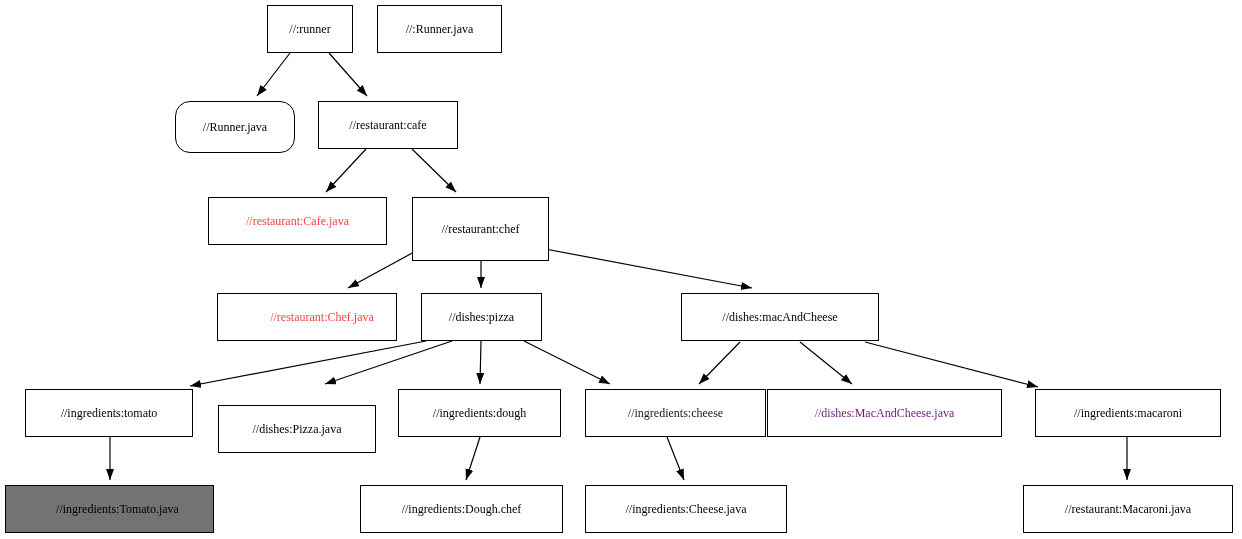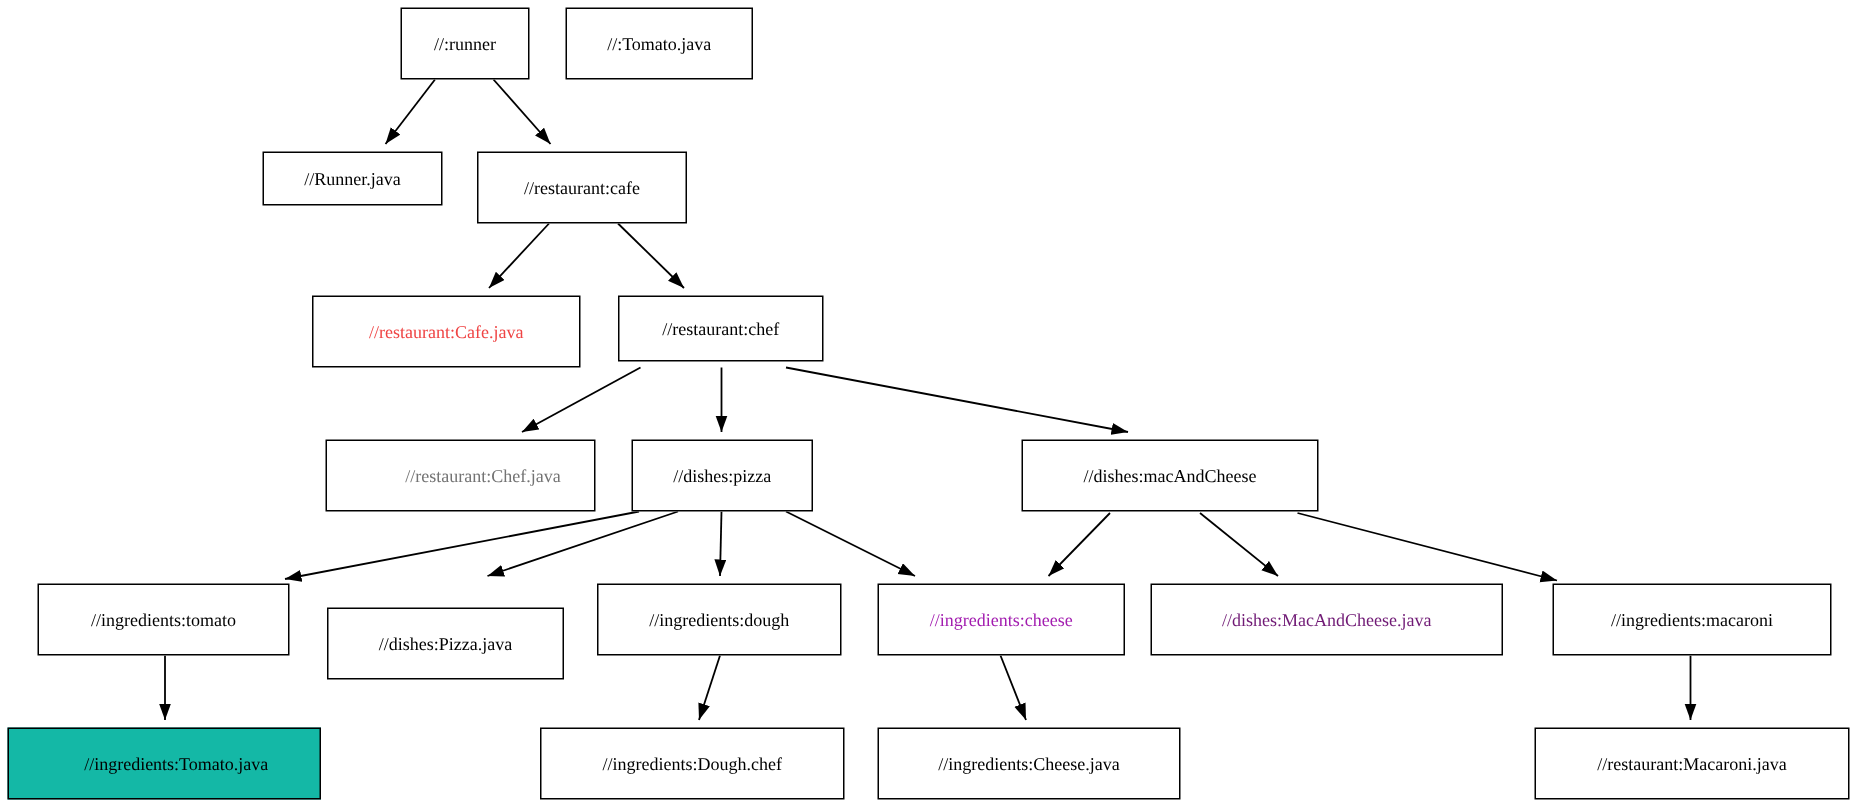--- a/index.html
+++ b/index.html
@@ -68,32 +68,32 @@
         <line x1="800" y1="342" x2="852" y2="384" class="edge-line" marker-end="url(#arrowhead)" style="stroke: rgb(0, 0, 0);"></line>
         <line x1="865" y1="342" x2="1038" y2="387" class="edge-line" marker-end="url(#arrowhead)" style="stroke: rgb(0, 0, 0);"></line>
         <line x1="110" y1="437" x2="110" y2="480" class="edge-line" marker-end="url(#arrowhead)" style="stroke: rgb(0, 0, 0);"></line>
         <line x1="480" y1="437" x2="466" y2="480" class="edge-line" marker-end="url(#arrowhead)" style="stroke: rgb(0, 0, 0);"></line>
         <line x1="667" y1="437" x2="684" y2="480" class="edge-line" marker-end="url(#arrowhead)" style="stroke: rgb(0, 0, 0);"></line>
         <line x1="1127" y1="437" x2="1127" y2="480" class="edge-line" marker-end="url(#arrowhead)" style="stroke: rgb(0, 0, 0);"></line>
       </g>
   </svg>
   <div id="nodes-layer">
       <div class="graph-node" style="left: 267px; top: 5px; width: 86px; height: 48px; background: rgb(255, 255, 255); border-color: rgb(0, 0, 0); color: rgb(0, 0, 0);">//:runner</div>
-      <div class="graph-node" style="left: 377px; top: 5px; width: 125px; height: 48px; background: rgb(255, 255, 255); border-color: rgb(0, 0, 0); color: rgb(0, 0, 0);">//:Tomato.java</div>
-      <div class="graph-node" style="left: 175px; top: 101px; width: 120px; height: 36px; background: rgb(255, 255, 255); border-color: rgb(0, 0, 0); color: rgb(0, 0, 0);">//Runner.java</div>
+      <div class="graph-node" style="left: 377px; top: 5px; width: 125px; height: 48px; background: rgb(255, 255, 255); border-color: rgb(0, 0, 0); color: rgb(0, 0, 0);">//:Runner.java</div>
+      <div class="graph-node" style="left: 175px; top: 101px; width: 120px; height: 52px; background: rgb(255, 255, 255); border-color: rgb(0, 0, 0); color: rgb(0, 0, 0); border-radius: 15px;">//Runner.java</div>
       <div class="graph-node" style="left: 318px; top: 101px; width: 140px; height: 48px; background: rgb(255, 255, 255); border-color: rgb(0, 0, 0); color: rgb(0, 0, 0);">//restaurant:cafe</div>
       <div class="graph-node" style="left: 208px; top: 197px; width: 179px; height: 48px; background: rgb(255, 255, 255); border-color: rgb(0, 0, 0); color: #ef4444;">//restaurant:Cafe.java</div>
-      <div class="graph-node" style="left: 412px; top: 197px; width: 137px; height: 44px; background: rgb(255, 255, 255); border-color: rgb(0, 0, 0); color: rgb(0, 0, 0);">//restaurant:chef</div>
-      <div class="graph-node" style="left: 217px; top: 293px; width: 180px; height: 48px; background: rgb(255, 255, 255); border-color: rgb(0, 0, 0); color: #737373; padding-left: 30px;">//restaurant:Chef.java</div>
+      <div class="graph-node" style="left: 412px; top: 197px; width: 137px; height: 64px; background: rgb(255, 255, 255); border-color: rgb(0, 0, 0); color: rgb(0, 0, 0);">//restaurant:chef</div>
+      <div class="graph-node" style="left: 217px; top: 293px; width: 180px; height: 48px; background: rgb(255, 255, 255); border-color: rgb(0, 0, 0); color: #ef4444; padding-left: 30px;">//restaurant:Chef.java</div>
       <div class="graph-node" style="left: 421px; top: 293px; width: 121px; height: 48px; background: rgb(255, 255, 255); border-color: rgb(0, 0, 0); color: rgb(0, 0, 0);">//dishes:pizza</div>
       <div class="graph-node" style="left: 681px; top: 293px; width: 198px; height: 48px; background: rgb(255, 255, 255); border-color: rgb(0, 0, 0); color: rgb(0, 0, 0);">//dishes:macAndCheese</div>
       <div class="graph-node" style="left: 25px; top: 389px; width: 168px; height: 48px; background: rgb(255, 255, 255); border-color: rgb(0, 0, 0); color: rgb(0, 0, 0);">//ingredients:tomato</div>
       <div class="graph-node" style="left: 218px; top: 389px; width: 158px; height: 48px; background: rgb(255, 255, 255); border-color: rgb(0, 0, 0); color: rgb(0, 0, 0); margin-top: 16px;">//dishes:Pizza.java</div>
       <div class="graph-node" style="left: 398px; top: 389px; width: 163px; height: 48px; background: rgb(255, 255, 255); border-color: rgb(0, 0, 0); color: rgb(0, 0, 0);">//ingredients:dough</div>
-      <div class="graph-node" style="left: 585px; top: 389px; width: 165px; height: 48px; background: rgb(255, 255, 255); border-color: rgb(0, 0, 0); color: #a21caf;">//ingredients:cheese</div>
+      <div class="graph-node" style="left: 585px; top: 389px; width: 181px; height: 48px; background: rgb(255, 255, 255); border-color: rgb(0, 0, 0); color: #0f172a;">//ingredients:cheese</div>
       <div class="graph-node" style="left: 767px; top: 389px; width: 235px; height: 48px; background: rgb(255, 255, 255); border-color: rgb(0, 0, 0); color: #701a75;">//dishes:MacAndCheese.java</div>
       <div class="graph-node" style="left: 1035px; top: 389px; width: 186px; height: 48px; background: rgb(255, 255, 255); border-color: rgb(0, 0, 0); color: rgb(0, 0, 0);">//ingredients:macaroni</div>
-      <div class="graph-node" style="left: 5px; top: 485px; width: 209px; height: 48px; background: #14b8a6; border-color: rgb(0, 0, 0); color: rgb(0, 0, 0); padding-left: 16px;">//ingredients:Tomato.java</div>
+      <div class="graph-node" style="left: 5px; top: 485px; width: 209px; height: 48px; background: #737373; border-color: rgb(0, 0, 0); color: rgb(0, 0, 0); padding-left: 16px;">//ingredients:Tomato.java</div>
       <div class="graph-node" style="left: 360px; top: 485px; width: 203px; height: 48px; background: rgb(255, 255, 255); border-color: rgb(0, 0, 0); color: rgb(0, 0, 0);">//ingredients:Dough.chef</div>
       <div class="graph-node" style="left: 585px; top: 485px; width: 202px; height: 48px; background: rgb(255, 255, 255); border-color: rgb(0, 0, 0); color: rgb(0, 0, 0);">//ingredients:Cheese.java</div>
       <div class="graph-node" style="left: 1023px; top: 485px; width: 210px; height: 48px; background: rgb(255, 255, 255); border-color: rgb(0, 0, 0); color: rgb(0, 0, 0);">//restaurant:Macaroni.java</div>
     </div>
 </div>
 
 </body></html>

